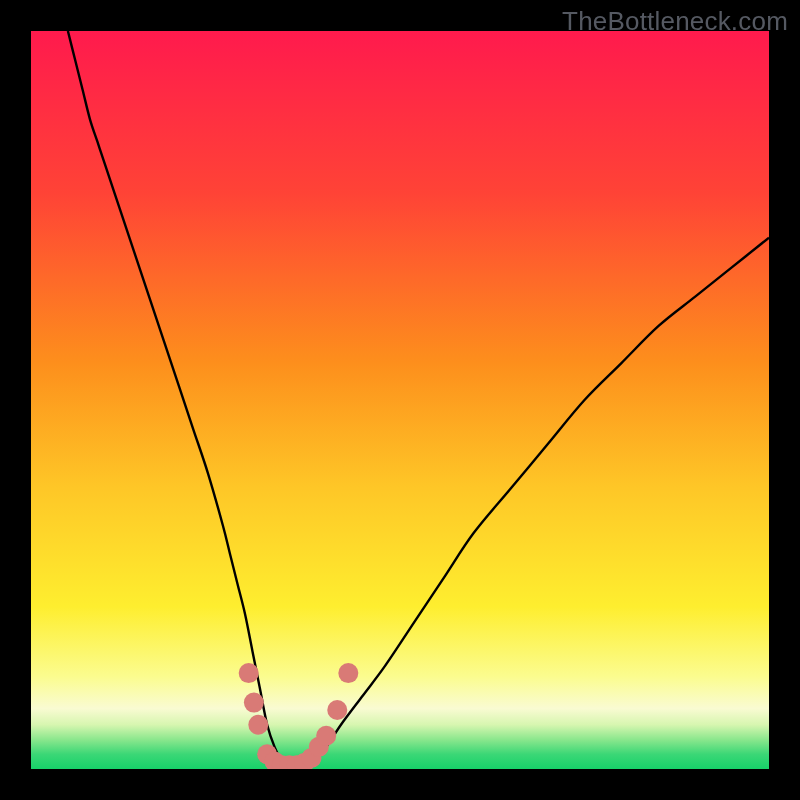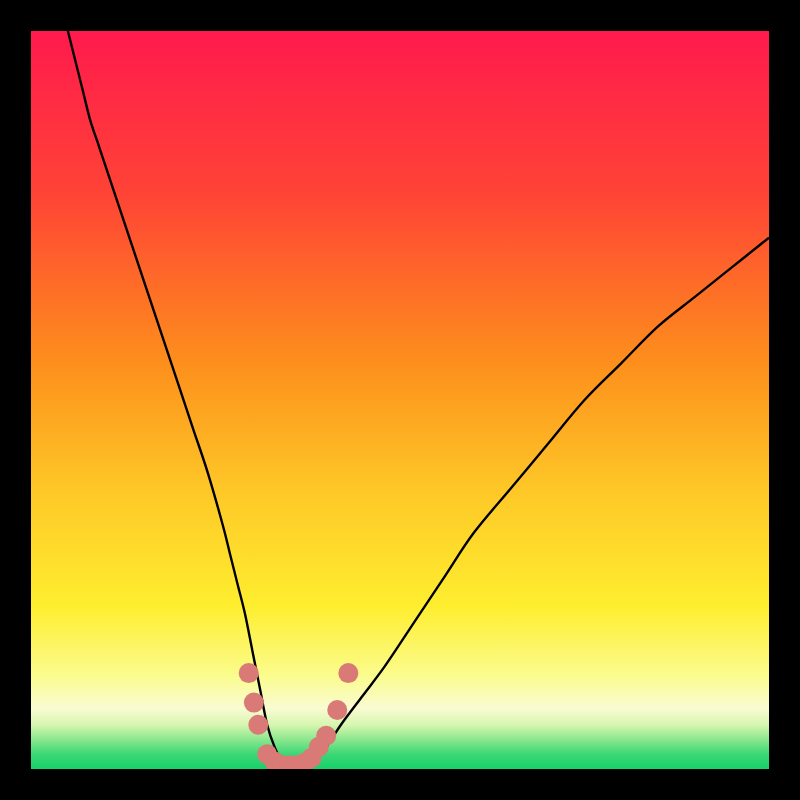--- a/index.html
+++ b/index.html
@@ -88,13 +88,14 @@
           <circle cx="265.68" cy="734.31" r="10" fill="#d97a76"></circle>
           <circle cx="273.06" cy="732.096" r="10" fill="#d97a76"></circle>
           <circle cx="280.44" cy="726.93" r="10" fill="#d97a76"></circle>
           <circle cx="287.82" cy="715.86" r="10" fill="#d97a76"></circle>
           <circle cx="295.2" cy="704.79" r="10" fill="#d97a76"></circle>
           <circle cx="306.27" cy="678.96" r="10" fill="#d97a76"></circle>
           <circle cx="317.34" cy="642.06" r="10" fill="#d97a76"></circle>
         </g>
     </svg>
   </div>
+  <div class="watermark">TheBottleneck.com</div>
 </div>
 
 </body></html>

